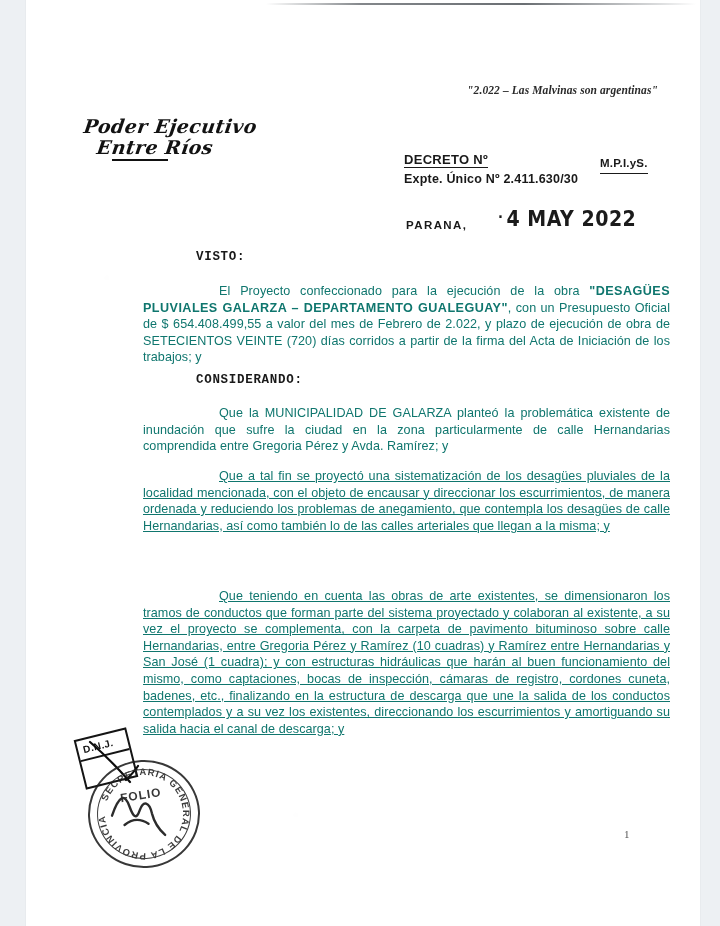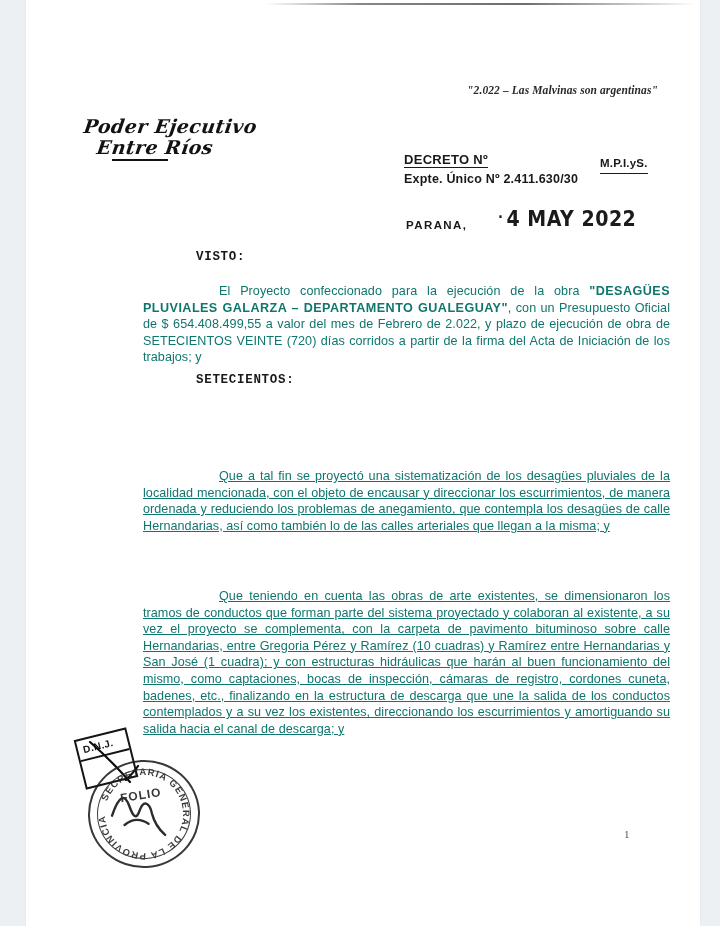--- a/index.html
+++ b/index.html
@@ -347,22 +347,25 @@
       <div class="fecha">
         <span class="dot">·</span><span>4 MAY 2022</span>
       </div>
 
       <div class="section-head" style="left:170px; top:250px;">VISTO:</div>
 
       <div class="para" style="top:283px;">
         <span class="ind"></span><span>El Proyecto confeccionado para la ejecución de la obra </span><b>"DESAGÜES PLUVIALES GALARZA – DEPARTAMENTO GUALEGUAY"</b><span>, con un Presupuesto Oficial de $ 654.408.499,55 a valor del mes de Febrero de 2.022, y plazo de ejecución de obra de SETECIENTOS VEINTE (720) días corridos a partir de la firma del Acta de Iniciación de los trabajos; y</span>
       </div>
 
-      <div class="section-head" style="left:170px; top:373px;">SETECIENTOS:</div>
-
+      <div class="section-head" style="left:170px; top:373px;">CONSIDERANDO:</div>
+
+      <div class="para" style="top:405px;">
+        <span class="ind"></span><span>Que la MUNICIPALIDAD DE GALARZA planteó la problemática existente de inundación que sufre la ciudad en la zona particularmente de calle Hernandarias comprendida entre Gregoria Pérez y Avda. Ramírez; y</span>
+      </div>
 
       <div class="para" style="top:468px;text-decoration:underline;">
         <span class="ind"></span><span>Que a tal fin se proyectó una sistematización de los desagües pluviales de la localidad mencionada, con el objeto de encausar y direccionar los escurrimientos, de manera ordenada y reduciendo los problemas de anegamiento, que contempla los desagües de calle Hernandarias, así como también lo de las calles arteriales que llegan a la misma; y</span>
       </div>
 
       <div class="para" style="top:588px;text-decoration:underline;">
         <span class="ind"></span><span>Que teniendo en cuenta las obras de arte existentes, se dimensionaron los tramos de conductos que forman parte del sistema proyectado y colaboran al existente, a su vez el proyecto se complementa, con la carpeta de pavimento bituminoso sobre calle Hernandarias, entre Gregoria Pérez y Ramírez (10 cuadras) y Ramírez entre Hernandarias y San José (1 cuadra); y con estructuras hidráulicas que harán al buen funcionamiento del mismo, como captaciones, bocas de inspección, cámaras de registro, cordones cuneta, badenes, etc., finalizando en la estructura de descarga que une la salida de los conductos contemplados y a su vez los existentes, direccionando los escurrimientos y amortiguando su salida hacia el canal de descarga; y</span>
       </div>
 
       <div class="folio">1</div>

